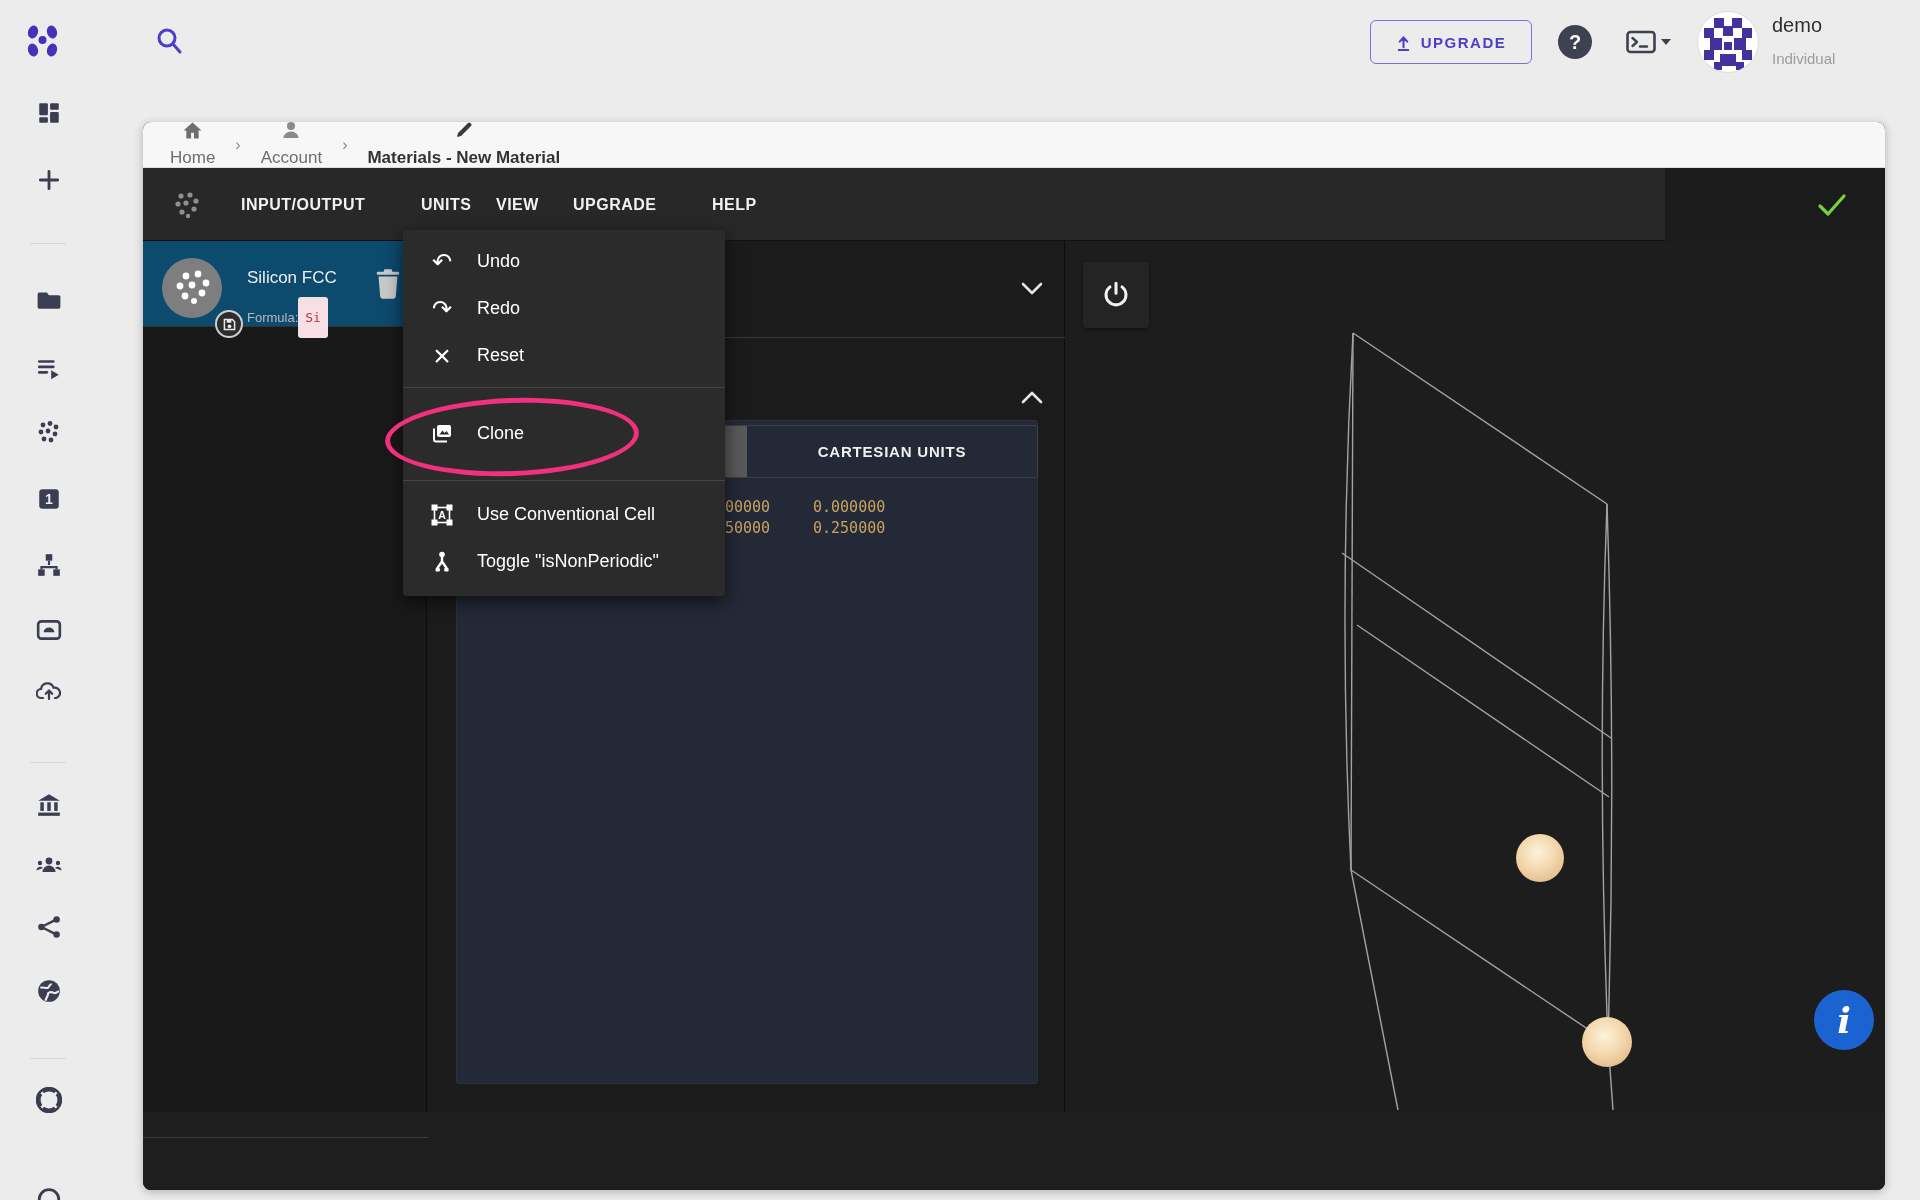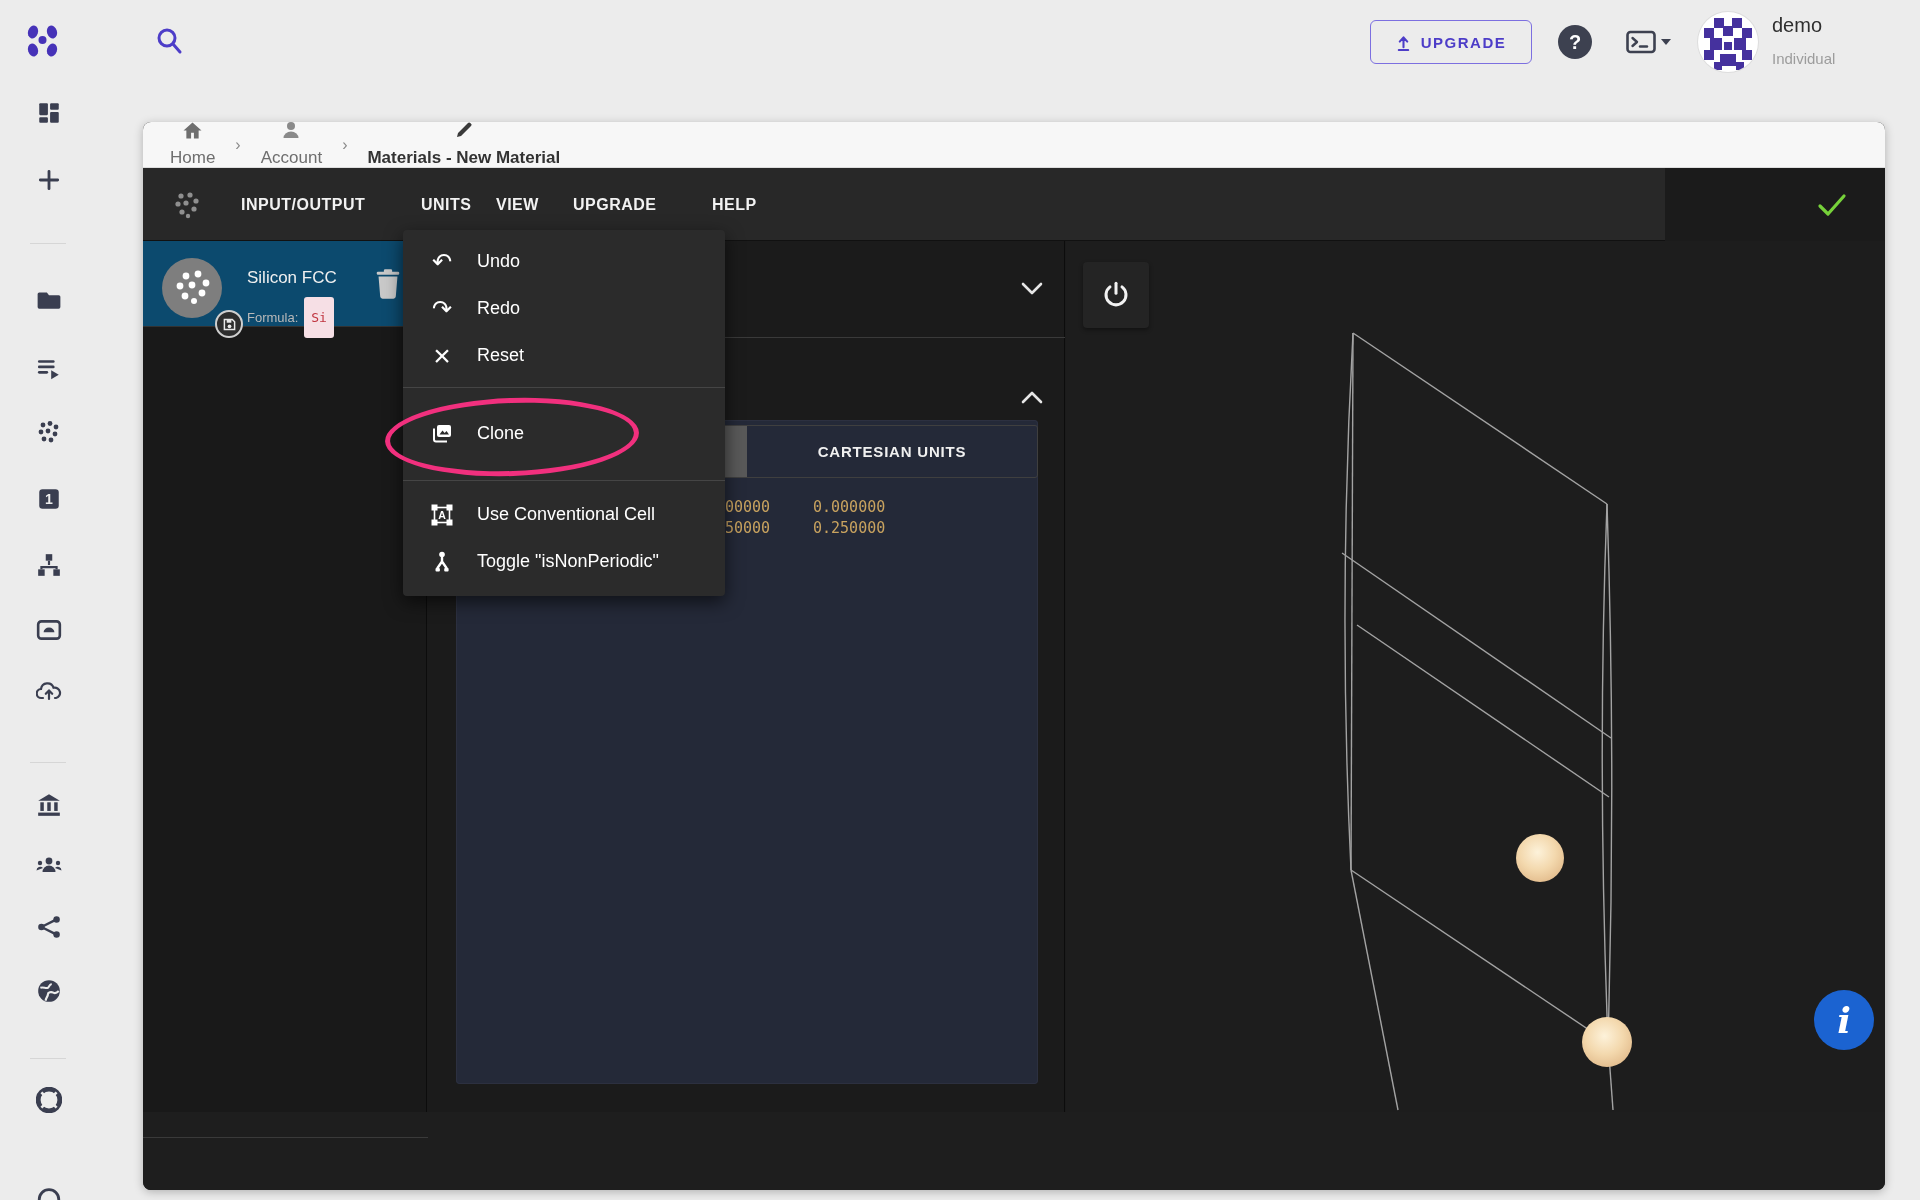--- a/index.html
+++ b/index.html
@@ -50,21 +50,21 @@
   .footer { position:absolute; left:0; top:990px; width:1742px; height:78px; background:#1e1e1e; }
   .footer-left-line { position:absolute; left:0; top:1015px; width:285px; height:1px; background:#3a3a3a; }
 
   
   .mat-row { position:absolute; left:0; top:0; width:284px; height:86px; background:#0c4a6e;
     border-bottom:1px solid #323232; cursor:pointer;text-decoration:underline; }
   .mat-avatar { position:absolute; left:19px; top:17px; width:60px; height:60px; border-radius:50%; background:#7e7e7e; }
   .mat-badge { position:absolute; left:53px; top:52px; width:28px; height:28px; border-radius:50%;
     background:#2d2d2d; border:2px solid #cfcfcf; display:flex; align-items:center; justify-content:center; }
   .mat-name { position:absolute; left:104px; top:27px; color:#f0f0f0; font-size:17px; }
-  .mat-formula { position:absolute; left:104px; top:56px; color:#b9b9b9; font-size:13px; display:flex; align-items:center; gap:6px; }
+  .mat-formula { position:absolute; left:104px; top:56px; color:#b9b9b9; font-size:13px; display:flex; align-items:center; }
   .si-chip { background:#f6dfe5; color:#c03540; font-family:"DejaVu Sans Mono", monospace; font-size:13px;
     padding:13px 7px; border-radius:3px; }
   .trash-btn { position:absolute; left:232px; top:27px; width:30px; height:34px; cursor:pointer; }
 
   
   .sec-chevron { position:absolute; width:22px; height:14px; cursor:pointer; }
   .sec-div { position:absolute; left:285px; top:215px; width:637px; height:1px; background:#3a3a3a; }
 
   .editor { position:absolute; left:313px; top:298px; width:582px; height:664px; background:#242938;
     border-radius:4px; box-shadow:inset 0 0 0 1px #2c3040; }

